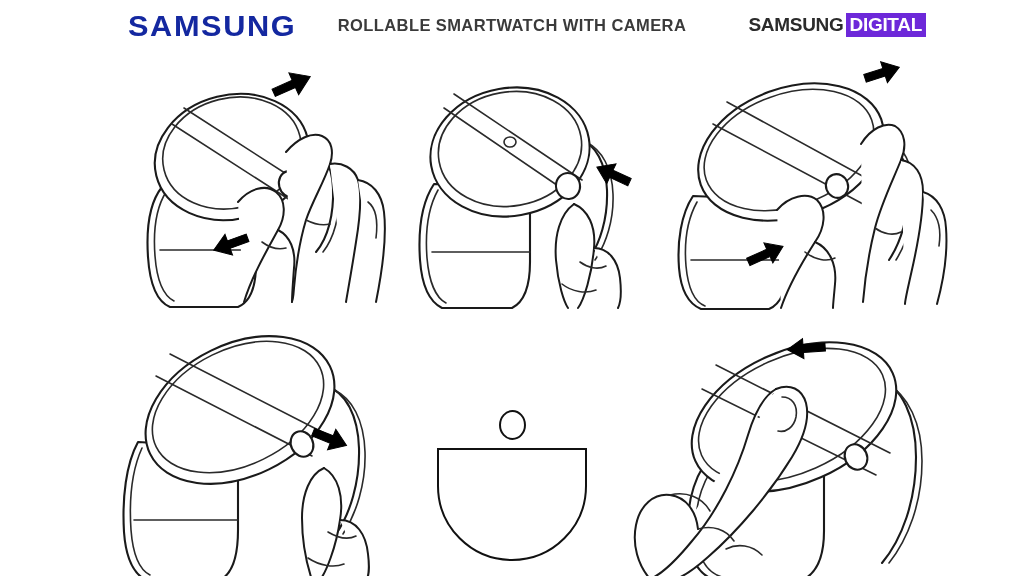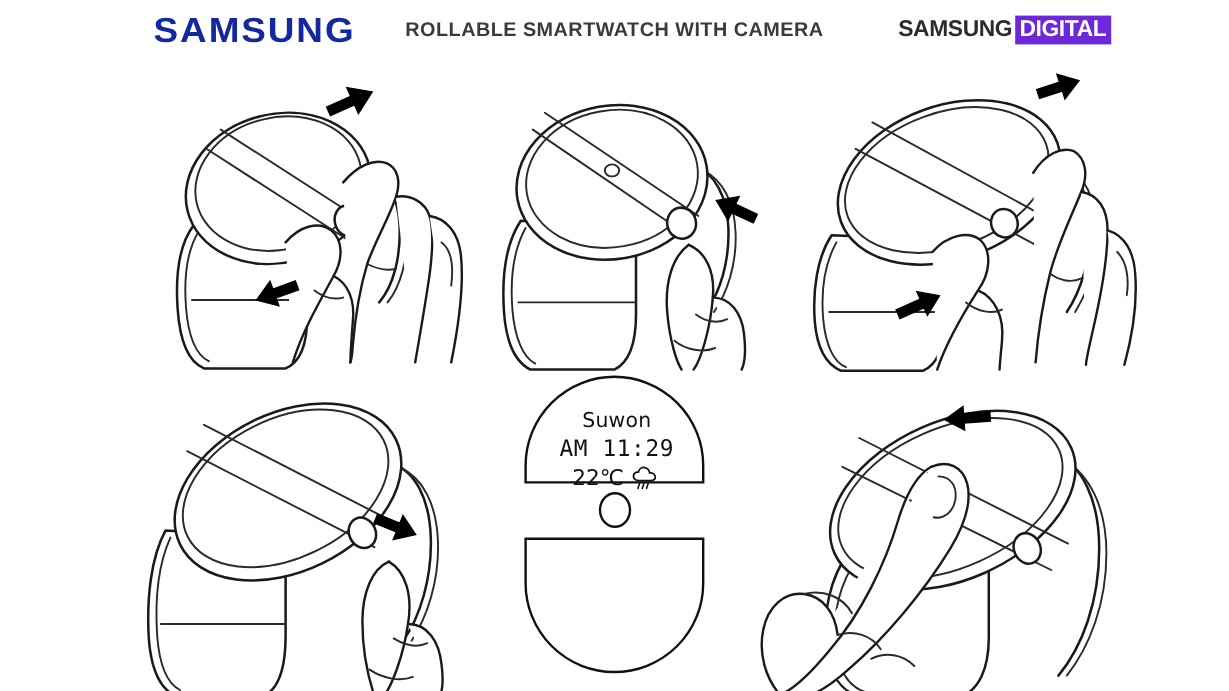--- a/index.html
+++ b/index.html
@@ -330,36 +330,19 @@
     <path class="ln-thin" d="M96 224 C108 218 122 220 132 230"></path>
 
     <g class="arrow" transform="translate(196,34) rotate(176)">
       <path d="M0 8 L22 8 L22 2 L38 12 L22 22 L22 16 L0 16 Z"></path>
     </g>
   </svg>
 </div>
 
 <div id="center-face">
 
-  <div class="face-half-top">
-    <div id="face-text">
-      <div id="face-city">Suwon</div>
-      <div id="face-time">AM 11:29</div>
-      <div id="face-weather-row">
-        <span id="face-temp">22℃</span>
-        <svg id="weather-icon" viewBox="0 0 26 22">
-          <path d="M7.5 12.5 C4.4 12.5 2.6 10.6 2.9 8.4 C3.2 6.3 5.1 5.1 7.0 5.5
-                   C7.4 3.0 9.6 1.3 12.1 1.6 C14.5 1.9 16.2 3.9 16.3 6.1
-                   C18.6 5.8 20.7 7.2 21.0 9.2 C21.3 11.3 19.6 12.5 17.4 12.5 Z" fill="none" stroke="#111" stroke-width="1.5" stroke-linejoin="round"></path>
-          <path d="M8.0 14.8 L6.6 19.0" fill="none" stroke="#111" stroke-width="1.3" stroke-linecap="round"></path>
-          <path d="M11.6 14.8 L10.2 19.0" fill="none" stroke="#111" stroke-width="1.3" stroke-linecap="round"></path>
-          <path d="M15.2 14.8 L13.8 19.0" fill="none" stroke="#111" stroke-width="1.3" stroke-linecap="round"></path>
-        </svg>
-      </div>
-    </div>
-  </div>
 
   <div id="camera-lens"></div>
 
   <div class="face-half-bottom">
     
   </div>
 </div>
 
 </body></html>

